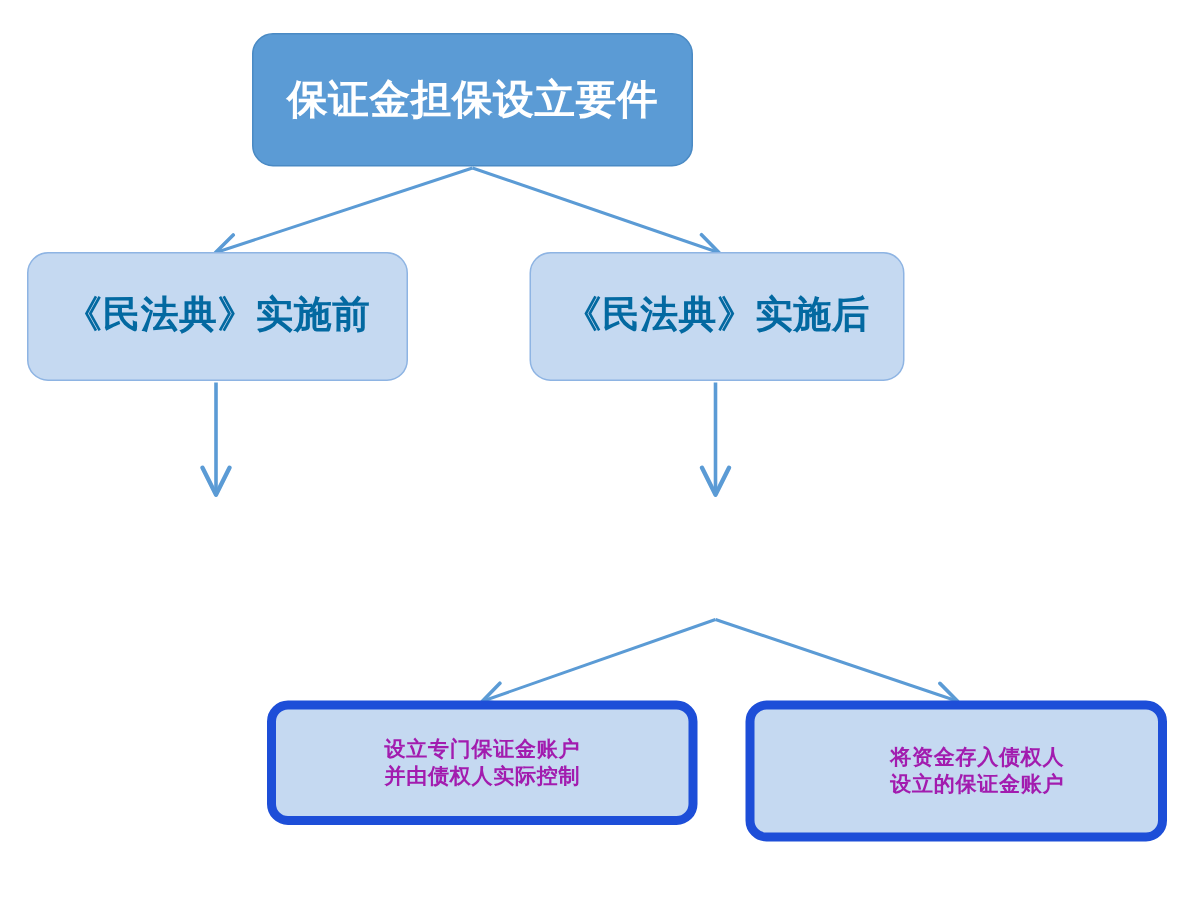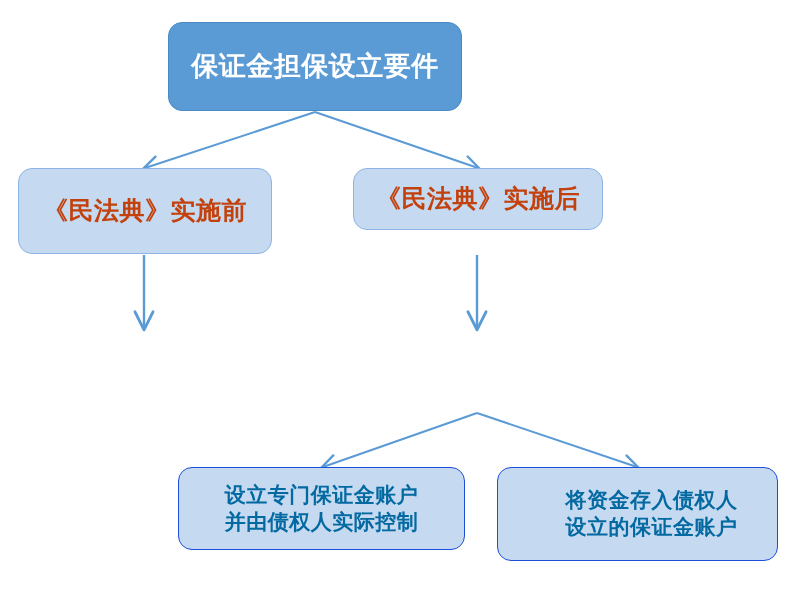--- a/index.html
+++ b/index.html
@@ -40,34 +40,34 @@
   }
   .node-root {
     background: #5B9BD5;
     border: 1px solid #4A8AC4;
     color: #ffffff;
     font-size: 27px;
   }
   .node-branch {
     background: #C5D9F1;
     border: 1px solid #8EB4E3;
-    color: #c2410c;
+    color: #0369a1;
     font-size: 25px;
   }
   .node-leaf {
     background: #C5D9F1;
     border: 1px solid #8EB4E3;
     color: #000000;
     font-size: 25px;
   }
   .node-detail {
     background: #C5D9F1;
-    border: 1px solid #1d4ed8;
-    color: #0369a1;
-    font-size: 21px;
+    border: 6px solid #1d4ed8;
+    color: #a21caf;
+    font-size: 14px;
     line-height: 1.28;
   }
   .node-text {
     display: block;
     white-space: pre-line;
   }
 </style>
 </head>
 <body>
 
@@ -94,21 +94,21 @@
   </svg>
 
   <div class="node node-root" style="left:168px; top:22px; width:294px; height:89px;">
     <span class="node-text">保证金担保设立要件</span>
   </div>
 
   <div class="node node-branch" style="left:18px; top:168px; width:254px; height:86px;">
     <span class="node-text">《民法典》实施前</span>
   </div>
 
-  <div class="node node-branch" style="left:353px; top:168px; width:250px; height:62px;">
+  <div class="node node-branch" style="left:353px; top:168px; width:250px; height:86px;">
     <span class="node-text">《民法典》实施后</span>
   </div>
 
 
 
   <div class="node node-detail" style="left:178px; top:467px; width:287px; height:83px;">
     <span class="node-text">设立专门保证金账户
 并由债权人实际控制</span>
   </div>
 

